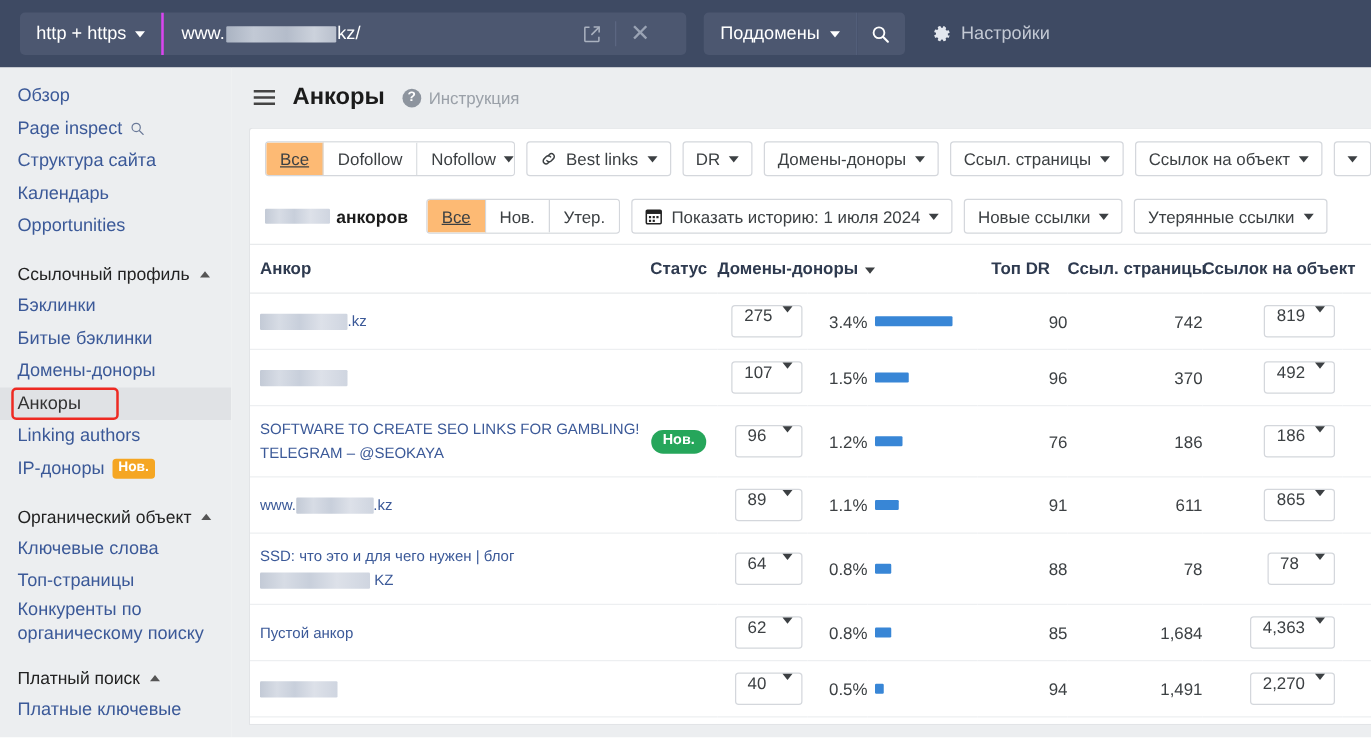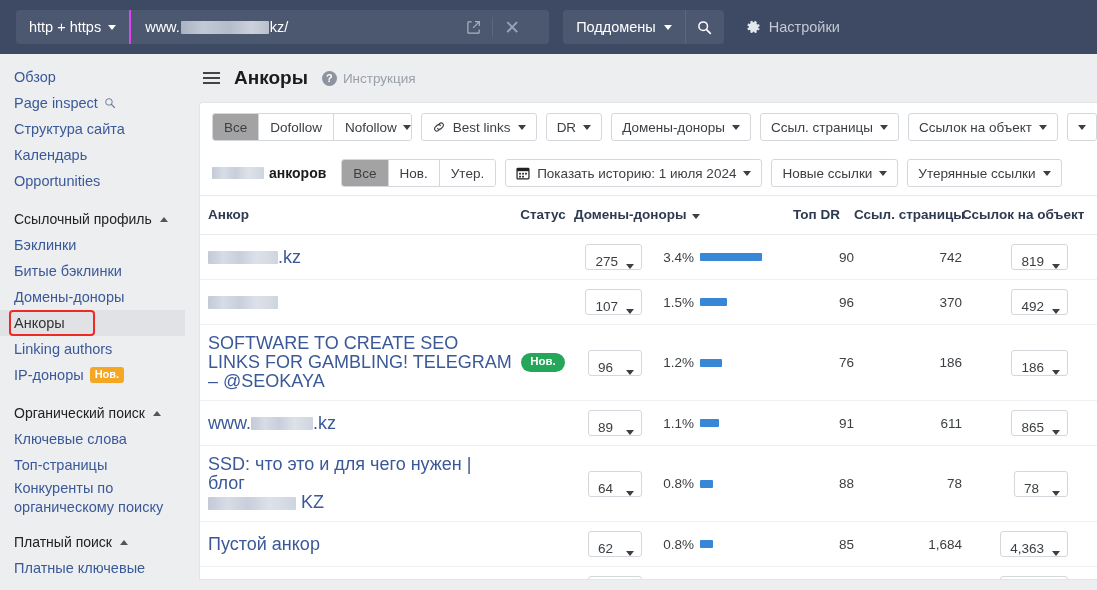--- a/index.html
+++ b/index.html
@@ -243,22 +243,23 @@
     display: flex; align-items: center; gap: 6px;
     padding: 0 11px;
     font-size: 13.5px;
     color: #3c4043;
     border-right: 1px solid #d4d7dc;
     cursor: pointer;
     background: #fff;
   }
   .seg > div:last-child { border-right: none; }
   .seg > div.active {
-    background: #a3a3a3;
+    background: #fdba74;
     color: #3c4043;
+    text-decoration: underline;
   }
   .btn {
     display: flex; align-items: center; gap: 7px;
     border: 1px solid #d4d7dc;
     border-radius: 3px;
     height: 28px;
     padding: 0 10px;
     font-size: 13.5px;
     color: #3c4043;
     background: #fff;
@@ -308,39 +309,39 @@
   .c-pct    { width: 48px; }
   .c-bar    { width: 88px; }
   .c-dr     { width: 72px; }
   .c-sp     { width: 108px; }
   .c-slo    { width: 112px; }
   .c-tail   { width: 26px; }
 
   .anchor-cell { padding-left: 8px !important; text-align: left !important; }
   .anchor-link {
     color: #3b5998;
-    font-size: 18px;
+    font-size: 12px;
     line-height: 19px;
     cursor: pointer;
     display: block;
   }
   .anchor-empty { color: #3b5998; }
   .badge-new {
     display: inline-block;
     background: #26a65b;
     color: #fff;
     font-size: 11.5px;
     font-weight: bold;
     border-radius: 11px;
     padding: 3px 9px 4px;
     line-height: 1;
   }
   .status-cell { text-align: center !important; }
   .pill {
-    display: inline-flex; align-items: flex-end; justify-content: space-between;
+    display: inline-flex; align-items: flex-start; justify-content: space-between;
     gap: 8px;
     border: 1px solid #d4d7dc;
     border-radius: 3px;
     height: 26px;
     padding: 0 7px 0 9px;
     font-size: 13.5px;
     color: #3c4043;
     background: #fff;
     cursor: pointer;
     min-width: 54px;
@@ -445,21 +446,21 @@
     </div>
     <div class="sb-item">
       <span>Linking authors</span>
     </div>
     <div class="sb-item">
       <span>IP-доноры</span>
       <span class="sb-badge">Нов.</span>
     </div>
 
     <div class="sb-item group">
-      <span>Органический поиск</span>
+      <span>Органический объект</span>
       <span class="sb-caret-up"></span>
     </div>
     <div class="sb-item">
       <span>Ключевые слова</span>
     </div>
     <div class="sb-item">
       <span>Топ-страницы</span>
     </div>
     <div class="sb-item sb-multiline">
       <span>Конкуренты по органическому поиску</span>

